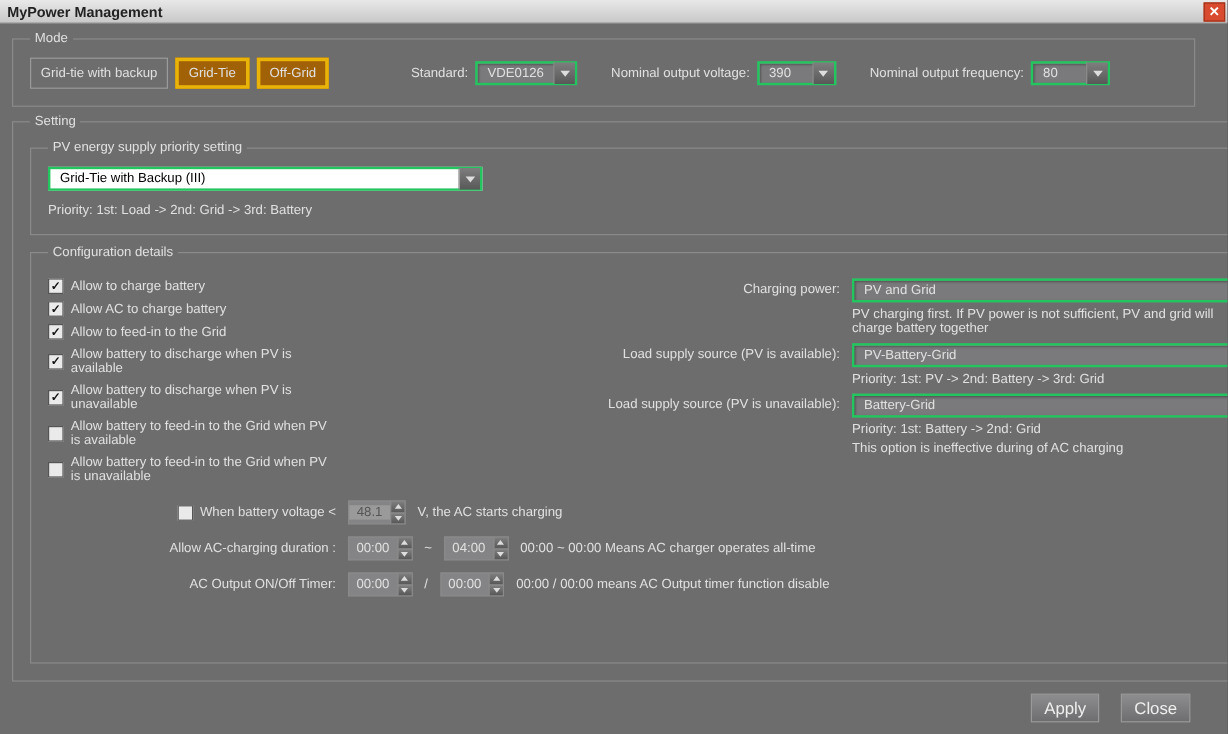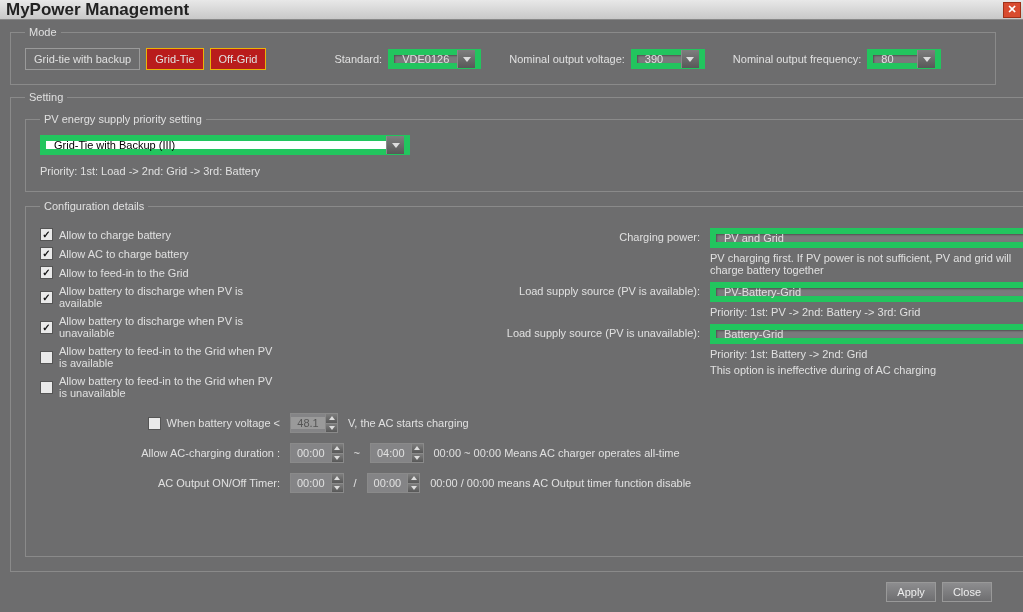--- a/index.html
+++ b/index.html
@@ -1,29 +1,29 @@
 <!DOCTYPE html>
 <html><head>
 <meta charset="utf-8">
 <style>
   * { box-sizing: border-box; margin: 0; padding: 0; font-family: Arial, sans-serif; }
   body { background: #5a5a5a; width: 1023px; height: 612px; font-size: 11px; color: #e0e0e0; }
   .window { width: 1023px; height: 612px; background: #6d6d6e; display: flex; flex-direction: column; }
   .titlebar { height: 20px; background: linear-gradient(#e8e8e8,#c8c8c8); display: flex; align-items: center; padding: 0 2px; border-bottom: 1px solid #888; }
-  .titlebar-text { font-weight: bold; font-size: 17px; color: #222; flex: 1; padding-left: 4px; }
+  .titlebar-text { font-weight: bold; font-size: 12px; color: #222; flex: 1; padding-left: 4px; }
   .close-btn { width: 18px; height: 16px; background: #d84b2f; display: flex; align-items: center; justify-content: center; color: #fff; font-weight: bold; font-size: 11px; border: 1px solid #a03018; cursor: pointer; }
   .content { flex: 1; padding: 6px 27px 10px 10px; display: flex; flex-direction: column; gap: 6px; overflow: hidden; }
   fieldset { border: 1px solid #8a8a8a; padding: 10px 14px 14px 14px; }
   legend { padding: 0 4px; font-size: 11px; color: #e0e0e0; }
   .mode-row { display: flex; align-items: center; gap: 28px; }
   .btn-group { display: flex; gap: 6px; }
   .mode-btn { padding: 4px 8px; background: #6d6d6e; border: 1px solid #9a9a9a; font-size: 11px; color: #e0e0e0; cursor: pointer; }
-  .mode-btn.active { background: #b91c1c; border: 1px solid #eab308; }
+  .mode-btn.active { background: #a16207; border: 3px solid #eab308; }
   .lbl-pair { display: flex; align-items: center; gap: 6px; }
-  .dropdown { display: inline-flex; align-items: center; height: 20px; background: #6d6d6e; border: 6px solid #22c55e; }
+  .dropdown { display: inline-flex; align-items: center; height: 20px; background: #6d6d6e; border: 2px solid #22c55e; }
   .dropdown.inset { background: #7a7a7c; box-shadow: inset 1px 1px 2px rgba(0,0,0,.35); }
   .dropdown.white { background: #fff; color: #000; }
   .dropdown .dval { padding: 0 8px; font-size: 11px; min-width: 44px; }
   .dropdown.wide .dval { min-width: 320px; }
   .dropdown .darrow { width: 18px; height: 18px; background: linear-gradient(#7e7e7e,#585858); display: flex; align-items: center; justify-content: center; border-left: 1px solid #8a8a8a; }
   .arrow-down { width: 0; height: 0; border-left: 4px solid transparent; border-right: 4px solid transparent; border-top: 5px solid #ddd; }
   .priority-text { display: block; margin-top: 10px; font-size: 11px; }
   .config-grid { display: grid; grid-template-columns: 240px 430px 320px; row-gap: 6px; align-items: start; margin-top: 6px; }
   .cfg-label { text-align: right; padding-right: 10px; padding-top: 3px; }
   .cfg-mid { display: flex; flex-direction: column; gap: 4px; }
@@ -37,21 +37,21 @@
   .brow { display: flex; align-items: center; gap: 10px; }
   .brow .label-col { width: 240px; text-align: right; display: flex; justify-content: flex-end; align-items: flex-start; gap: 6px; }
   .spinner { display: inline-flex; align-items: center; height: 20px; border: 1px solid #8a8a8a; background: #848486; }
   .spinner .sval { padding: 0 6px; min-width: 34px; text-align: center; font-size: 11px; }
   .spinner .sctrls { width: 12px; display: flex; flex-direction: column; height: 100%; }
   .spinner .sctrls div { flex: 1; background: linear-gradient(#7e7e7e,#585858); display: flex; align-items: center; justify-content: center; border-left: 1px solid #8a8a8a; }
   .spinner .sctrls div + div { border-top: 1px solid #8a8a8a; }
   .tiny-arrow-up { width: 0; height: 0; border-left: 3px solid transparent; border-right: 3px solid transparent; border-bottom: 4px solid #ddd; }
   .tiny-arrow-down { width: 0; height: 0; border-left: 3px solid transparent; border-right: 3px solid transparent; border-top: 4px solid #ddd; }
   .footer-btns { display: flex; justify-content: flex-end; gap: 6px; padding-top: 4px; padding-right: 4px; }
-  .btn { padding: 3px 10px; background: linear-gradient(#8d8d8f,#6e6e70); border: 1px solid #999; color: #eee; font-size: 11px; cursor: pointer; }
+  .btn { padding: 3px 10px; background: linear-gradient(#8d8d8f,#6e6e70); border: 1px solid #999; color: #eee; font-size: 14px; cursor: pointer; margin-left: 12px; }
   .setting-fieldset { flex: 1; display: flex; flex-direction: column; gap: 8px; }
   .inner-fieldsets { display: flex; flex-direction: column; gap: 8px; flex: 1; }
   .config-fieldset { flex: 1; }
   .wide-dropdown { width: 400px; }
 </style>
 </head>
 <body>
 
 <div class="window">
   <div class="titlebar">

